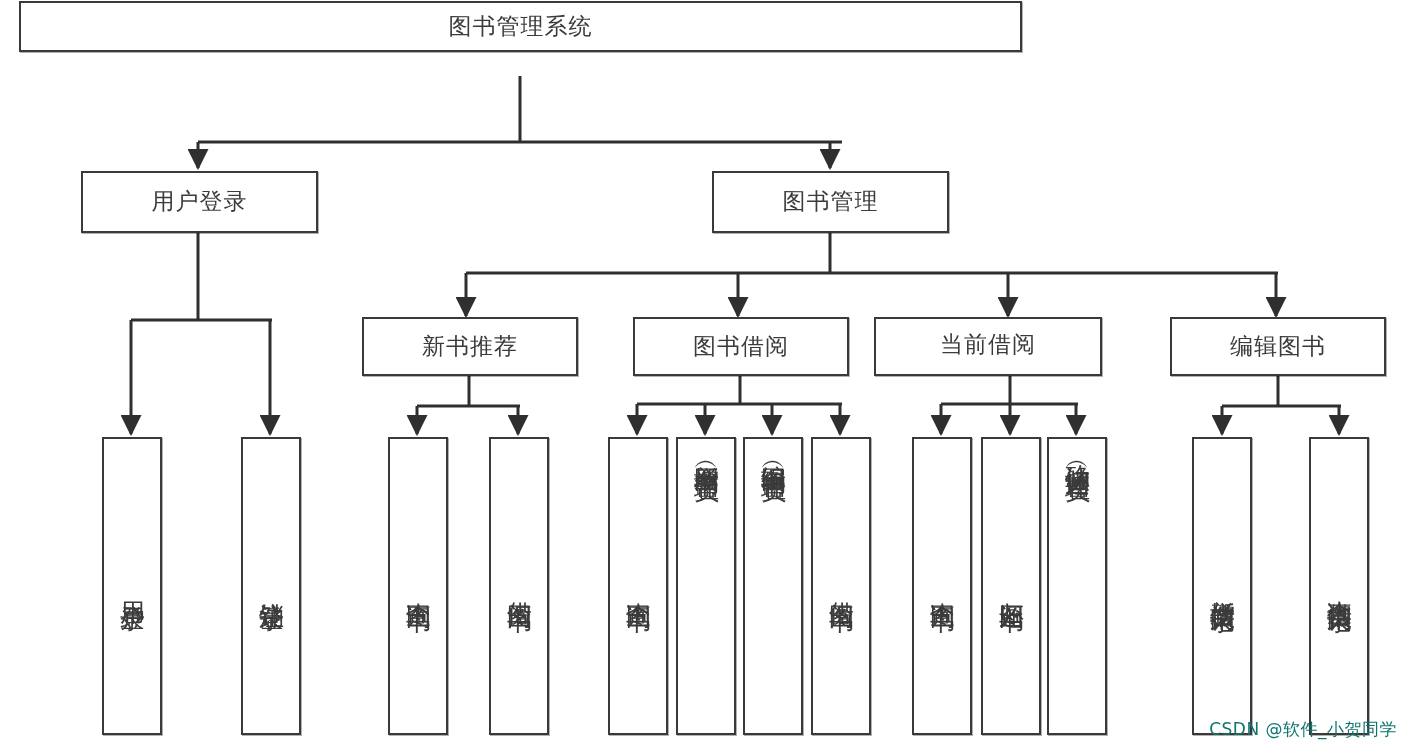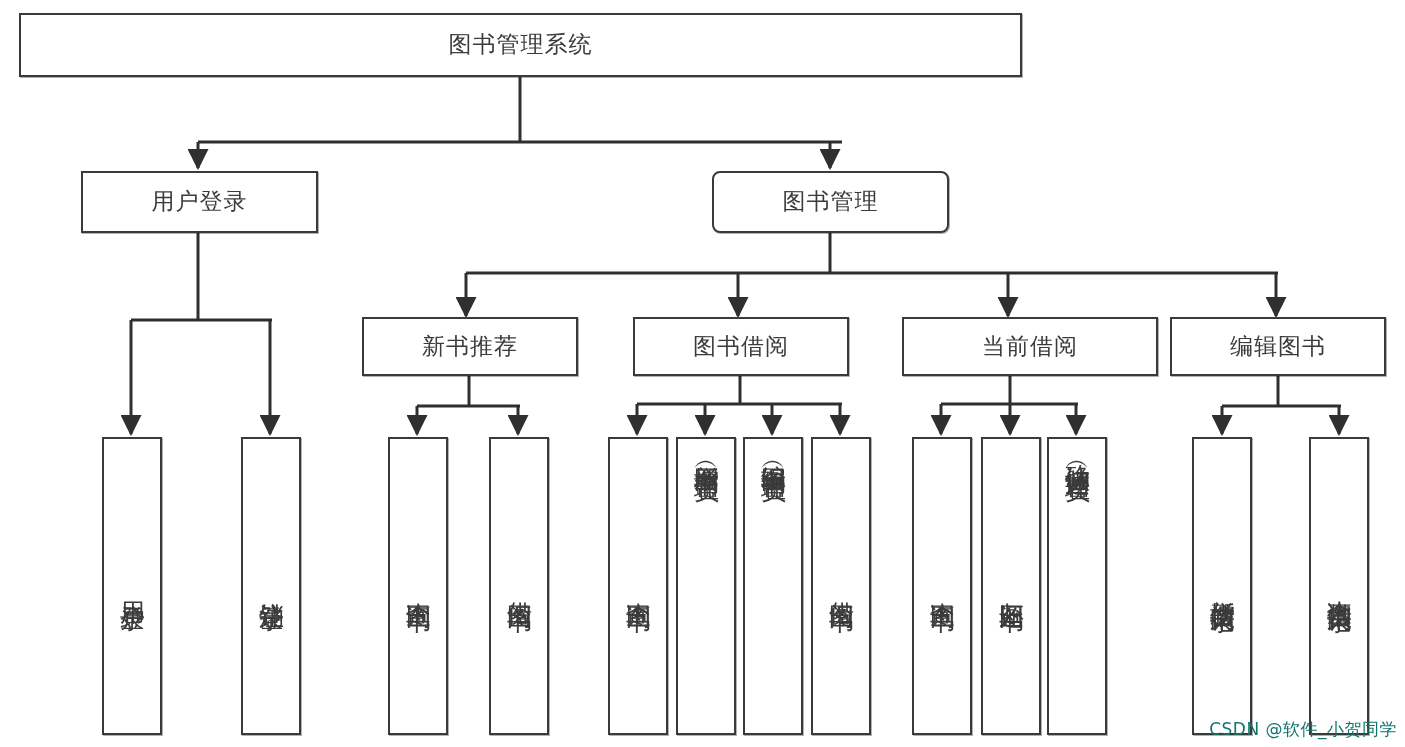--- a/index.html
+++ b/index.html
@@ -115,28 +115,28 @@
       <path d="M 1010 404 L 1010 434" marker-end="url(#arrow)"></path>
       <path d="M 1076 404 L 1076 434" marker-end="url(#arrow)"></path>
 
       <path d="M 1278 376 L 1278 406"></path>
       <path d="M 1222 406 L 1341 406"></path>
       <path d="M 1222 406 L 1222 434" marker-end="url(#arrow)"></path>
       <path d="M 1339 406 L 1339 434" marker-end="url(#arrow)"></path>
     </g>
   </svg>
 
-  <div class="node horiz" style="left:19px; top:13px; width:1003px; height:64px;">图书管理系统</div>
+  <div class="node horiz" style="left:19px; top:1px; width:1003px; height:51px;">图书管理系统</div>
 
   <div class="node horiz" style="left:81px; top:171px; width:237px; height:62px;">用户登录</div>
-  <div class="node horiz" style="left:712px; top:171px; width:237px; height:62px;border-radius:8px;">图书管理</div>
+  <div class="node horiz" style="left:712px; top:171px; width:237px; height:62px;">图书管理</div>
 
   <div class="node horiz" style="left:633px; top:317px; width:216px; height:59px;">图书借阅</div>
   <div class="node horiz" style="left:362px; top:317px; width:216px; height:59px;">新书推荐</div>
-  <div class="node horiz" style="left:902px; top:317px; width:256px; height:59px;">当前借阅</div>
+  <div class="node horiz" style="left:874px; top:317px; width:228px; height:59px;font-family:Liberation Mono, monospace;">当前借阅</div>
   <div class="node horiz" style="left:1170px; top:317px; width:216px; height:59px;">编辑图书</div>
 
   <div class="node vert" style="left:102px; top:437px; width:60px; height:298px;">用户登录</div>
   <div class="node vert" style="left:241px; top:437px; width:60px; height:298px;">注销登录</div>
 
   <div class="node vert" style="left:388px; top:437px; width:60px; height:298px;">查询图书</div>
   <div class="node vert" style="left:489px; top:437px; width:60px; height:298px;">借阅图书</div>
 
   <div class="node vert" style="left:608px; top:437px; width:60px; height:298px;">查询图书</div>
   <div class="node vert toptext" style="left:676px; top:437px; width:60px; height:298px;">新增图书（管理员）</div>

